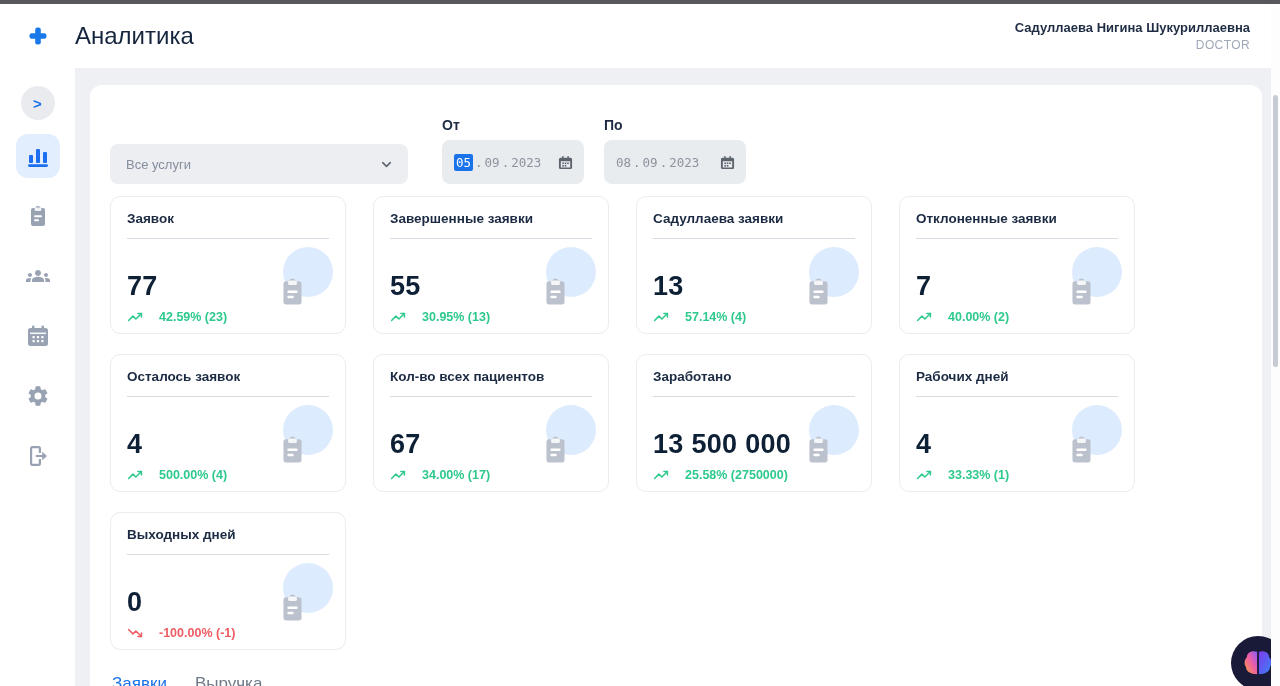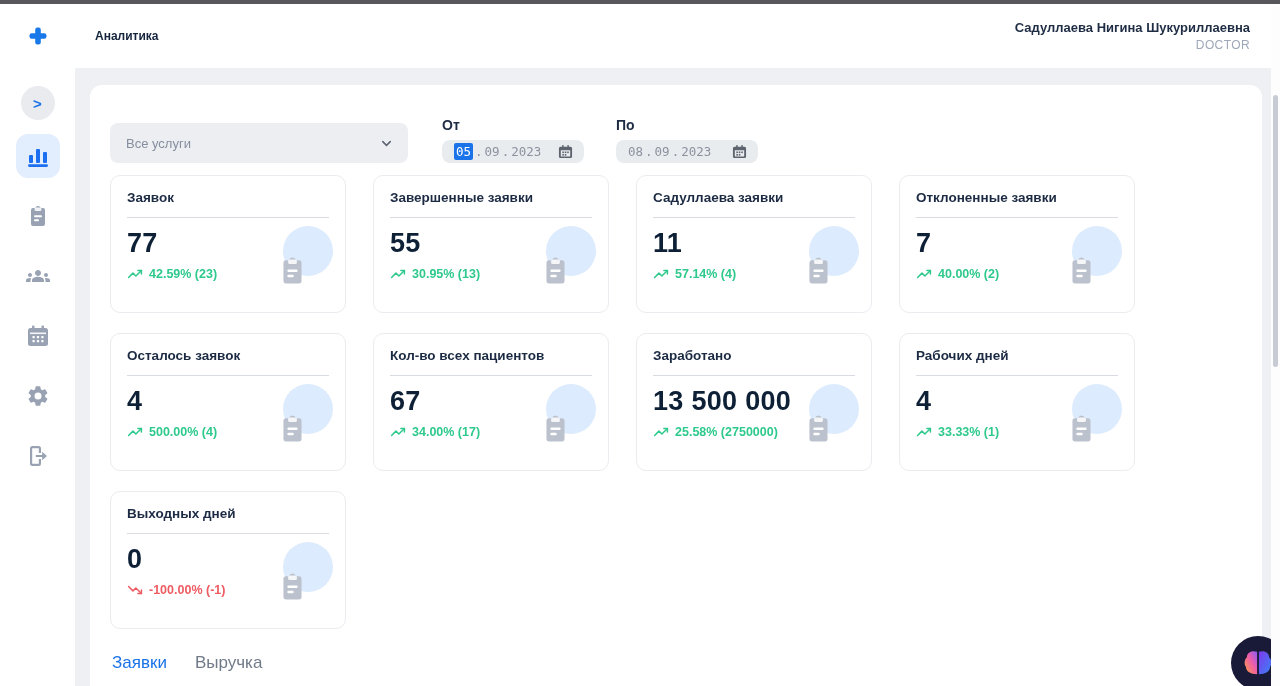--- a/index.html
+++ b/index.html
@@ -2,54 +2,54 @@
 <html style="--accent: #1a73e8; --positive: #2ec98c; --negative: #ee5c63; --highlight: #1a73e8;"><head>
 <meta charset="utf-8">
 <style>
   * { margin:0; padding:0; box-sizing:border-box; }
   html,body { width:1280px; height:686px; overflow:hidden; }
   body { font-family:"Liberation Sans",sans-serif; background:#fff; position:relative; }
 
   .top-strip { height:4px; background:#58585c; }
   .header { height:64px; display:flex; align-items:center; background:#fff; }
   .logo-box { width:75px; display:flex; justify-content:center; }
-  .page-title { font-size:12px; font-weight:700; color:#15243d; margin-left:20px; }
+  .page-title { font-size:24px; font-weight:400; color:#15243d; }
   .user { margin-left:auto; text-align:right; padding-right:30px; }
   .user-name { font-size:13px; font-weight:700; color:#1e2c44; }
   .user-role { font-size:12px; color:#9fa8b8; margin-top:3px; letter-spacing:.4px; }
 
   .app { display:flex; height:618px; }
   .sidebar { width:75px; background:#fff; display:flex; flex-direction:column; align-items:center; padding-top:18px; flex:0 0 75px; }
   .collapse-btn { width:34px; height:34px; border-radius:50%; background:#e9ebef; display:flex; align-items:center; justify-content:center; font-weight:800; color:var(--accent,#1a73e8); font-size:15px; margin-bottom:14px; cursor:pointer; }
   .nav-item { width:44px; height:44px; border-radius:12px; display:flex; align-items:center; justify-content:center; margin-bottom:16px; cursor:pointer; }
   .nav-item.active { background:#e2edfd; }
   .nav-item svg { width:24px; height:24px; }
   .icon-gray { color:#98a2b3; }
   .icon-blue { color:#1b6ff0; }
 
   .content { flex:1; background:#eef0f3; padding:17px 18px 0 15px; position:relative; }
   .panel { background:#fff; border-radius:12px 12px 0 0; height:100%; padding:24px 20px 0; }
 
   .filters { display:flex; align-items:flex-end; }
   .select { width:298px; height:40px; background:#eceef1; border-radius:8px; display:flex; align-items:center; padding:0 14px 0 16px; cursor:pointer; }
   .select-value { font-size:13px; color:#858e9e; flex:1; }
-  .date-group { margin-left:32px; }
+  .date-group { margin-left:20px; }
   .date-group.first { margin-left:34px;margin-top:8px; }
   .date-label { font-size:14px; font-weight:700; color:#1d2b43; margin-bottom:7px; }
-  .date-input { width:142px; height:23px; background:#e9ecef; border-radius:8px; display:flex; align-items:center; padding:0 11px 0 12px; font-family:"DejaVu Sans Mono",monospace; font-size:12.5px; color:#8b929e; cursor:text; }
+  .date-input { width:142px; height:44px; background:#e9ecef; border-radius:8px; display:flex; align-items:center; padding:0 11px 0 12px; font-family:"DejaVu Sans Mono",monospace; font-size:12.5px; color:#8b929e; cursor:text; }
   .seg.hl { background:var(--highlight,#1a73e8); color:#fff; padding:1px 2px; border-radius:2px; }
   .dot { margin:0 2px; }
   .cal-btn { margin-left:auto; display:flex; cursor:pointer; }
 
   .stats-grid { display:grid; grid-template-columns:repeat(4,236px); column-gap:27px; row-gap:20px; margin-top:12px; }
   .card { position:relative; background:#fff; border:1px solid #eaecef; border-radius:10px; padding:14px 16px 12px; height:138px; }
   .card-title { font-size:13.5px; font-weight:700; color:#1c2b43; }
   .card-divider { border-top:1px solid #d8dbe1; margin-top:12px; }
-  .card-value { font-size:27px; font-weight:800; color:#0d2036; margin-top:10px; white-space:nowrap; letter-spacing:.3px; }
-  .card-trend { display:flex; align-items:center; gap:6px; margin-top:8px; font-size:12.5px; font-weight:700; color:var(--positive,#2ec98c); }
+  .card-value { font-size:27px; font-weight:800; color:#0d2036; margin-top:32px; white-space:nowrap; letter-spacing:.3px; }
+  .card-trend { display:flex; align-items:center; gap:16px; margin-top:8px; font-size:12.5px; font-weight:700; color:var(--positive,#2ec98c); }
   .card.down .card-trend { color:var(--negative,#ee5c63); }
   .card-trend svg { width:16px; height:14px; flex:0 0 16px; }
   .card:not(.down) .icon-down { display:none; }
   .badge { position:absolute; right:12px; top:50px; width:52px; height:52px; }
   .badge-circle { position:absolute; right:0; top:0; width:50px; height:50px; border-radius:50%; background:#dcebfd; }
   .badge-icon { position:absolute; left:-4px; bottom:-8px; width:31px; height:31px; color:#bcc2cd; }
 
   .tabs { display:flex; gap:28px; margin-top:24px; padding-left:2px; }
   .tab { font-size:17px; color:#707a89; cursor:pointer; }
   .tab.active { color:var(--accent,#1a73e8); }
@@ -233,21 +233,21 @@
         <rect x="8.6" y="3.4" width="6.8" height="3.6" rx="1.2" fill="#fff" opacity="0.85"></rect>
         <rect x="8" y="11.2" width="8" height="2" rx="1" fill="#fff"></rect>
         <rect x="8" y="15.2" width="5" height="2" rx="1" fill="#fff"></rect>
       </svg>
     </div>
   </div>
 
   <div class="card">
     <div class="card-title">Садуллаева заявки</div>
     <div class="card-divider"></div>
-    <div class="card-value">11</div>
+    <div class="card-value">13</div>
     <div class="card-trend">
       <svg class="icon-up" viewBox="0 0 24 24" fill="none" stroke="currentColor" stroke-width="2.6" stroke-linecap="round" stroke-linejoin="round">
         <polyline points="23 6 13.5 15.5 8.5 10.5 1 18"></polyline>
                 <polyline points="17 6 23 6 23 12"></polyline>
       </svg>
 
       <span>57.14% (4)</span>
     </div>
     <div class="badge">
       <div class="badge-circle"></div>

